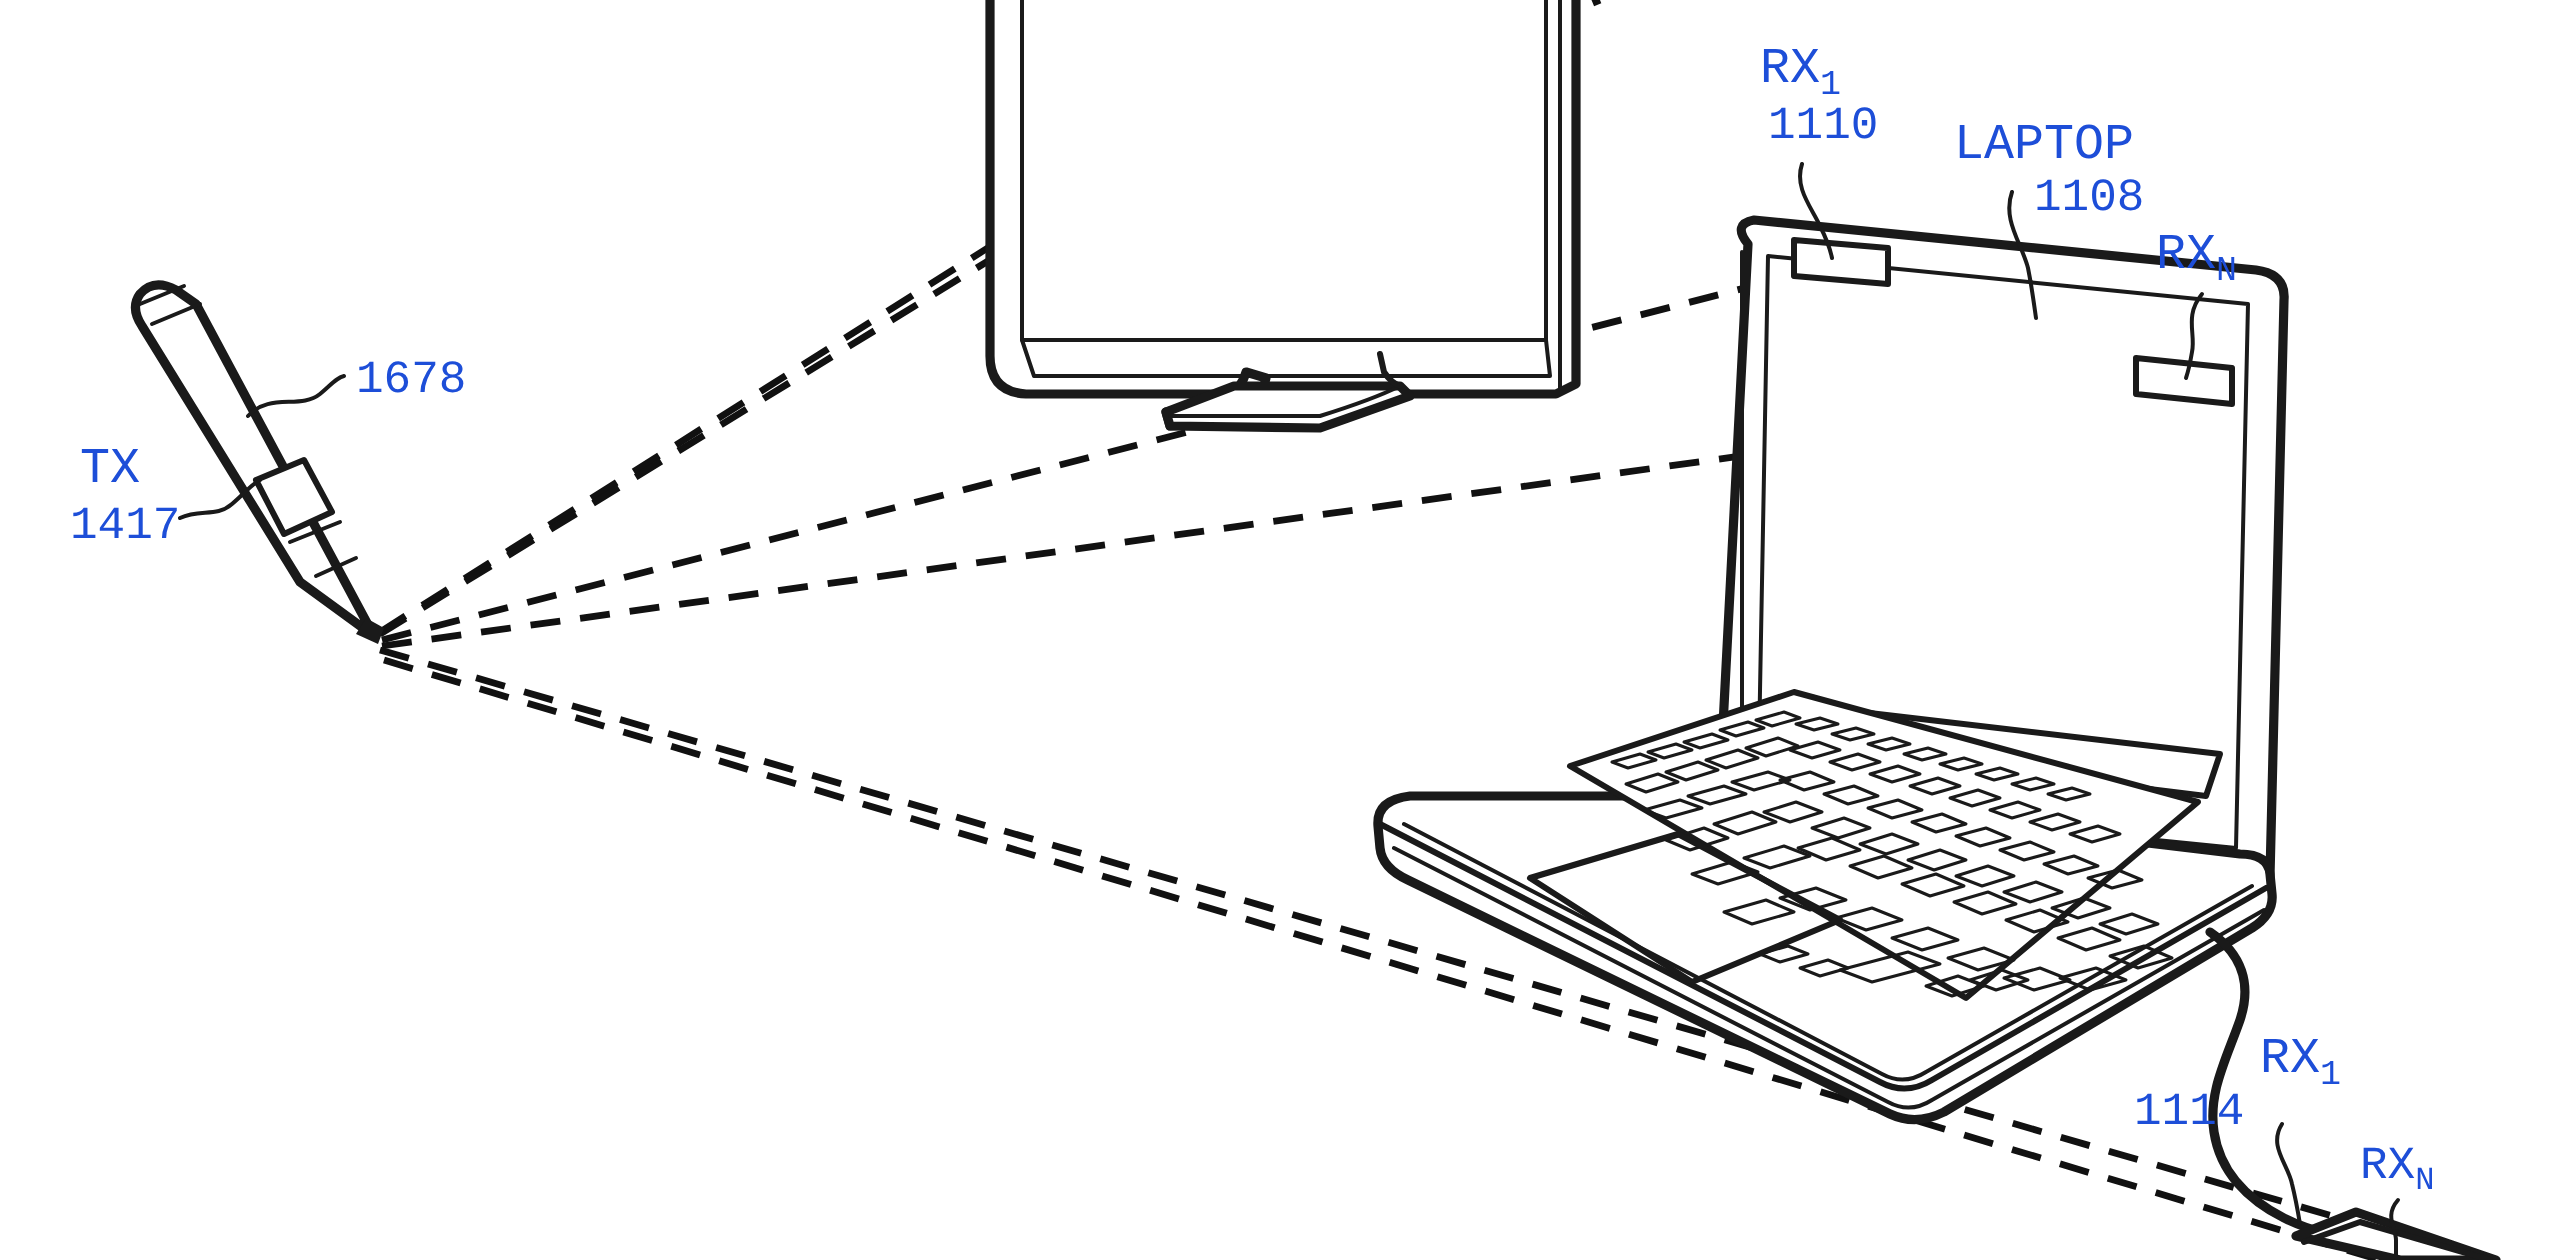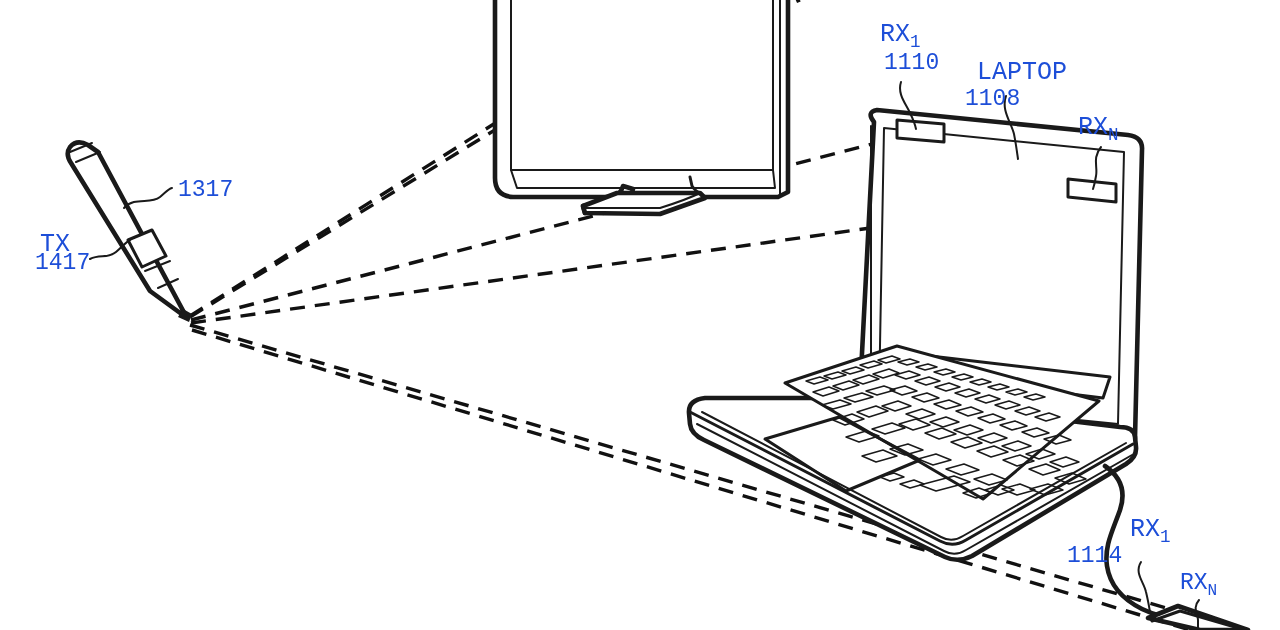--- a/index.html
+++ b/index.html
@@ -292,34 +292,34 @@
 
       <path class="leader" d="M 1101,147 C 1092,158 1098,167 1096,176 C 1095,182 1094,186 1093,189"></path>
 
       <path class="leader" d="M 1141,562 C 1134,573 1144,582 1146,592 C 1148,600 1149,606 1150,612"></path>
 
       <path class="leader" d="M 1199,600 C 1192,608 1198,614 1198,620 C 1198,624 1198,627 1198,629"></path>
     </g>
 
   </svg>
 
-  <div class="lbl lbl-num" style="left:178px; top:179px;">1317</div>
-
-  <div class="lbl lbl-main stack" style="left:40px; top:232px;">
+  <div class="lbl lbl-num" style="left:178px; top:179px;">1678</div>
+
+  <div class="lbl lbl-main stack" style="left:40px; top:222px;">
     <div>TX</div>
   </div>
   <div class="lbl lbl-num" style="left:35px; top:252px;">1417</div>
 
   <div class="lbl lbl-main" style="left:880px; top:22px;">
     <span>RX</span><span class="sub">1</span>
   </div>
   <div class="lbl lbl-num" style="left:884px; top:52px;">1110</div>
 
   <div class="lbl lbl-main" style="left:961px; top:60px;margin-left:16px;">LAPTOP</div>
-  <div class="lbl lbl-num" style="left:965px; top:88px;">1108</div>
+  <div class="lbl lbl-num" style="left:1017px; top:88px;">1108</div>
 
   <div class="lbl lbl-main" style="left:1078px; top:115px;">
     <span>RX</span><span class="sub">N</span>
   </div>
 
   <div class="lbl lbl-main" style="left:1130px; top:517px;">
     <span>RX</span><span class="sub">1</span>
   </div>
   <div class="lbl lbl-num" style="left:1067px; top:545px;">1114</div>
 

